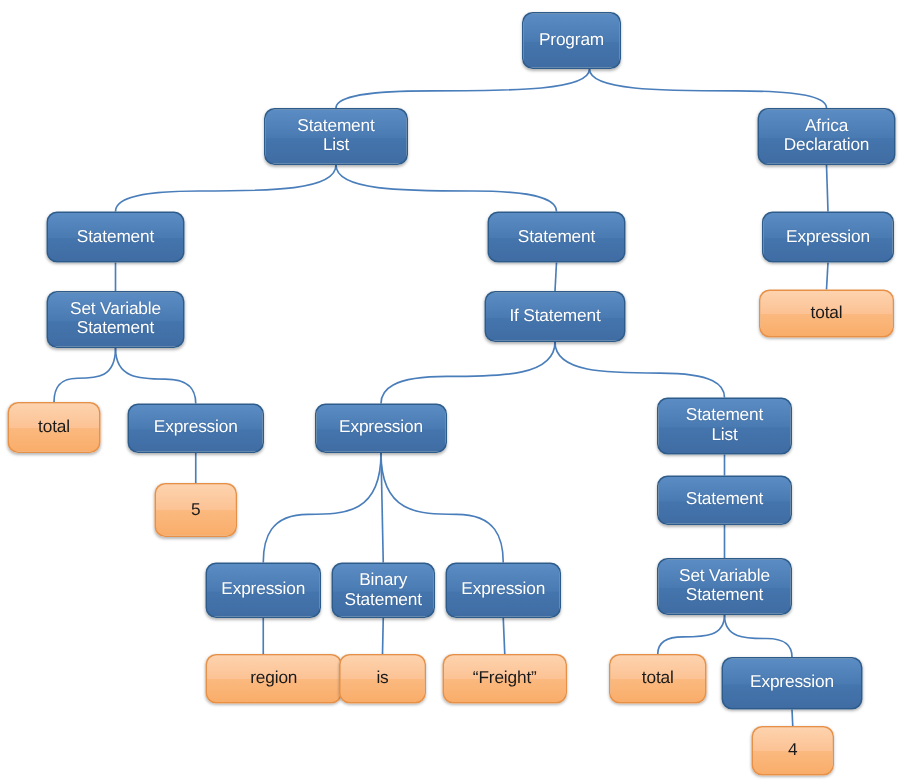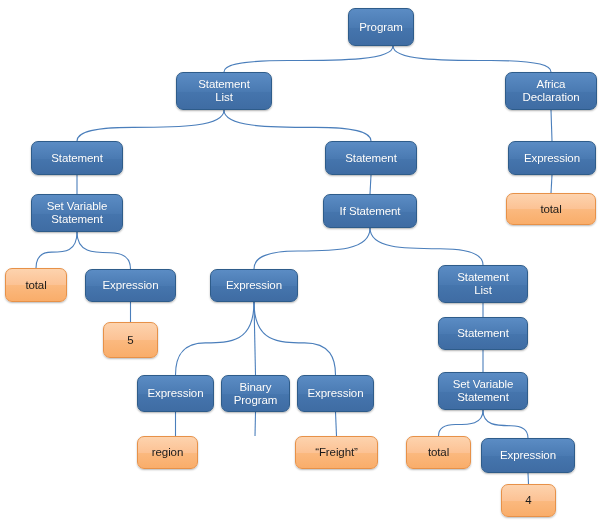--- a/index.html
+++ b/index.html
@@ -98,22 +98,23 @@
     <div class="node terminal" style="left: 506px; top: 193px; width: 90px; height: 32px;">total</div>
     <div class="node terminal" style="left: 5px; top: 268px; width: 62px; height: 34px;">total</div>
     <div class="node nonterminal" style="left: 85px; top: 269px; width: 91px; height: 33px;">Expression</div>
     <div class="node nonterminal" style="left: 210px; top: 269px; width: 88px; height: 33px;">Expression</div>
     <div class="node nonterminal" style="left: 438px; top: 265px; width: 90px; height: 38px;">Statement
 List</div>
     <div class="node terminal" style="left: 103px; top: 322px; width: 55px; height: 36px;">5</div>
     <div class="node nonterminal" style="left: 438px; top: 317px; width: 90px; height: 33px;">Statement</div>
     <div class="node nonterminal" style="left: 137px; top: 375px; width: 77px; height: 37px;">Expression</div>
     <div class="node nonterminal" style="left: 221px; top: 375px; width: 69px; height: 37px;">Binary
-Program</div>
+Statement</div>
     <div class="node nonterminal" style="left: 297px; top: 375px; width: 77px; height: 37px;">Expression</div>
     <div class="node nonterminal" style="left: 438px; top: 372px; width: 90px; height: 38px;">Set Variable
 Statement</div>
-    <div class="node terminal" style="left: 137px; top: 436px; width: 61px; height: 33px;">region</div>
+    <div class="node terminal" style="left: 137px; top: 436px; width: 91px; height: 33px;">region</div>
+    <div class="node terminal" style="left: 226px; top: 436px; width: 58px; height: 33px;">is</div>
     <div class="node terminal" style="left: 295px; top: 436px; width: 83px; height: 33px;">“Freight”</div>
     <div class="node terminal" style="left: 406px; top: 436px; width: 65px; height: 33px;">total</div>
     <div class="node nonterminal" style="left: 481px; top: 438px; width: 94px; height: 35px;">Expression</div>
     <div class="node terminal" style="left: 501px; top: 484px; width: 55px; height: 33px;">4</div>
   </div>
 
 </body></html>

